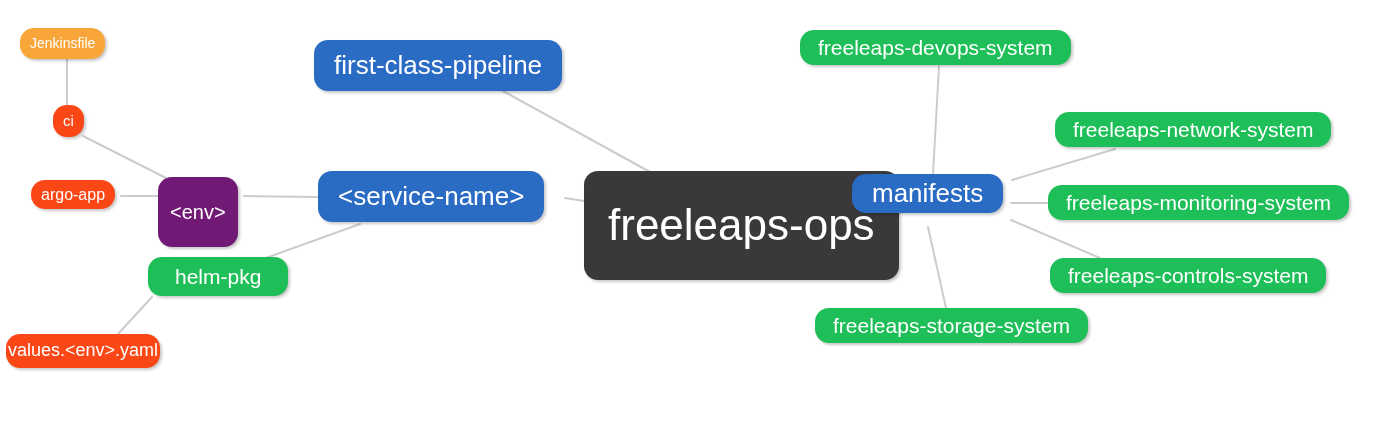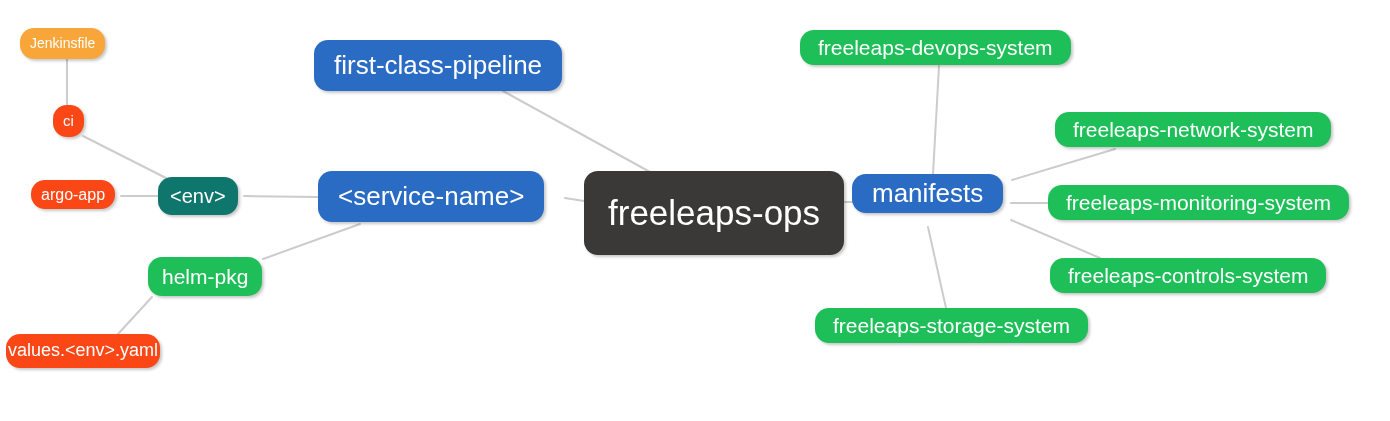--- a/index.html
+++ b/index.html
@@ -6,21 +6,21 @@
   .canvas{
     position:relative;width:1390px;height:421px;background:#ffffff;
     font-family:"Liberation Sans",sans-serif;overflow:hidden;
   }
   svg.edges{position:absolute;left:0;top:0;}
   .edge{stroke:#cccccc;stroke-width:2;fill:none;stroke-linecap:round;}
   .node{
     position:absolute;color:#ffffff;border-radius:14px;white-space:nowrap;
     box-shadow:2px 2px 3px rgba(0,0,0,.22);line-height:1.2;cursor:pointer;
   }
-  .d0{background:#3B3838;font-size:35px;padding:21px 24px;text-align:center;}
+  .d0{background:#3B3838;font-size:44px;padding:28px 24px;text-align:center;}
   .d1{background:#2A6BC4;font-size:26px;padding:10px 20px;}
   .d2{background:#1EBF58;font-size:21px;padding:5px 18px;}
   .d3{background:#FB4616;font-size:16px;padding:5px 10px;text-align:right;}
   .d4{background:#F8A63A;font-size:14px;padding:7px 10px;}
 </style>
 </head>
 <body>
 
 <div class="canvas">
 
@@ -40,23 +40,23 @@
     <line class="edge" x1="1011" y1="220" x2="1100" y2="258" stroke="#CCCCCC"></line>
     <line class="edge" x1="928" y1="227" x2="946" y2="308" stroke="#CCCCCC"></line>
   </svg>
 
   <div class="node d4" style="left: 20px; top: 28px; background: rgb(248, 166, 58);">Jenkinsfile</div>
 
   <div class="node d3" style="left: 53px; top: 105px; font-size: 15px; padding: 7px 10px; background: rgb(251, 70, 22);">ci</div>
 
   <div class="node d3" style="left: 31px; top: 180px; background: rgb(251, 70, 22);">argo-app</div>
 
-  <div class="node d2" style="left: 158px; top: 177px; font-size: 20px; padding: 7px 12px; background: #0f766e;">&lt;env&gt;</div>
+  <div class="node d2" style="left: 158px; top: 177px; font-size: 20px; padding: 23px 12px; background: #701a75;">&lt;env&gt;</div>
 
-  <div class="node d2" style="left: 148px; top: 257px; padding: 7px 14px; background: rgb(30, 191, 88);">helm-pkg</div>
+  <div class="node d2" style="left: 148px; top: 257px; padding: 7px 27px; background: rgb(30, 191, 88);">helm-pkg</div>
 
   <div class="node d3" style="left: 6px; top: 334px; font-size: 18px; padding: 6px 2px; background: rgb(251, 70, 22);">values.&lt;env&gt;.yaml</div>
 
   <div class="node d1" style="left: 318px; top: 171px; background: rgb(42, 107, 196);">&lt;service-name&gt;</div>
 
   <div class="node d1" style="left: 314px; top: 40px; background: rgb(42, 107, 196);">first-class-pipeline</div>
 
   <div class="node d0" style="left: 584px; top: 171px; background: rgb(59, 56, 56);">freeleaps-ops</div>
 
   <div class="node d1" style="left: 852px; top: 174px; padding: 4px 20px; background: rgb(42, 107, 196);">manifests</div>

